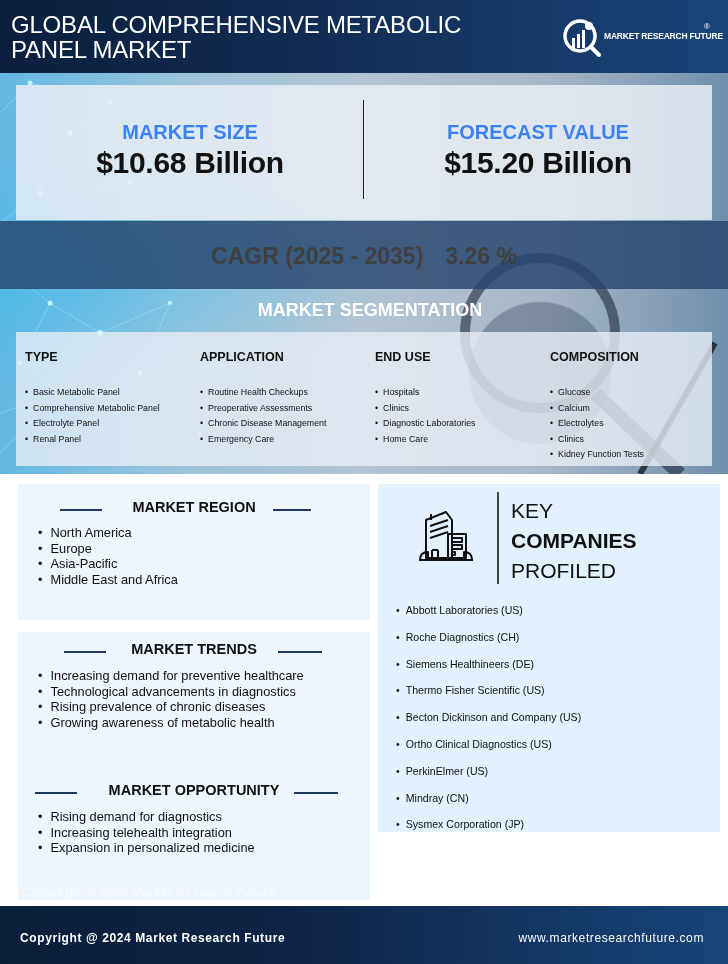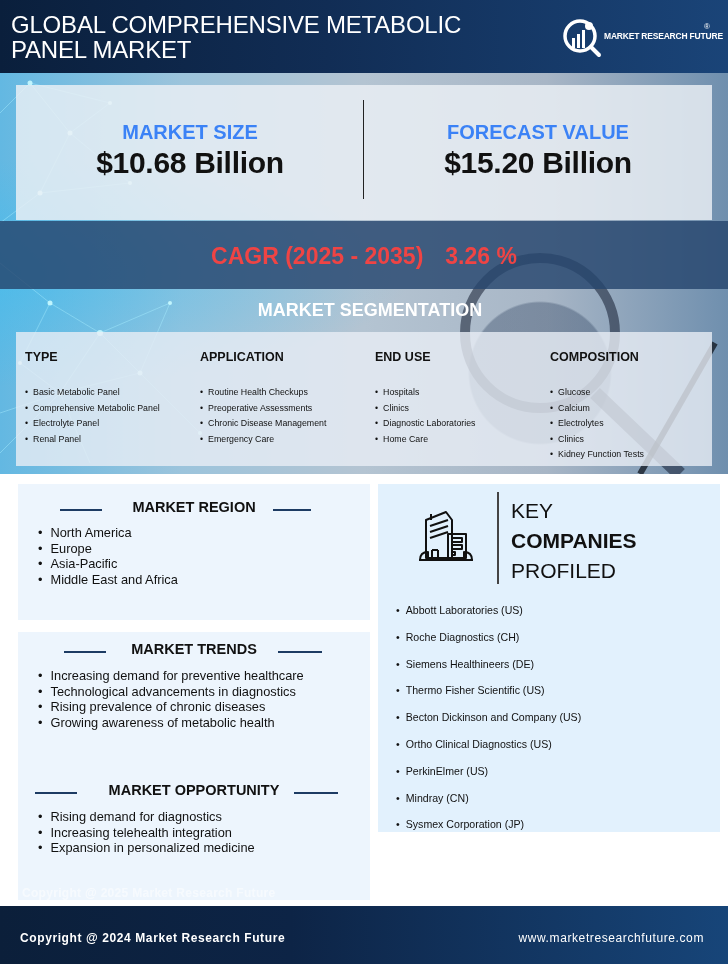--- a/index.html
+++ b/index.html
@@ -45,21 +45,21 @@
   .stat .label { margin-top: 36px; font-size: 20px; font-weight: 700; color: #3b82f6; }
   .stat .value { margin-top: 2px; font-size: 30px; font-weight: 700; color: #111; letter-spacing: -0.3px; }
   .stats-divider { position: absolute; left: 363px; top: 100px; width: 1px; height: 99px; background: #222; }
 
   .cagr-band {
     position: absolute; left: 0; top: 221px; width: 728px; height: 68px;
     background: rgba(38,70,110,0.82);
   }
   .cagr-band .text {
     position: absolute; left: 0; top: 0; width: 728px; height: 68px;
-    line-height: 70px; text-align: center; font-size: 23px; font-weight: 700; color: #ef4444;
+    line-height: 70px; text-align: center; font-size: 23px; font-weight: 700; color: #404040;
   }
   .cagr-band .text span.gap { display: inline-block; width: 22px; }
 
   .seg-title {
     position: absolute; left: 0; top: 300px; width: 740px; text-align: center;
     font-size: 18px; font-weight: 700; color: #ffffff;
   }
   .seg-box {
     position: absolute; left: 16px; top: 332px; width: 696px; height: 134px;
     background: rgba(232,238,245,0.80);

